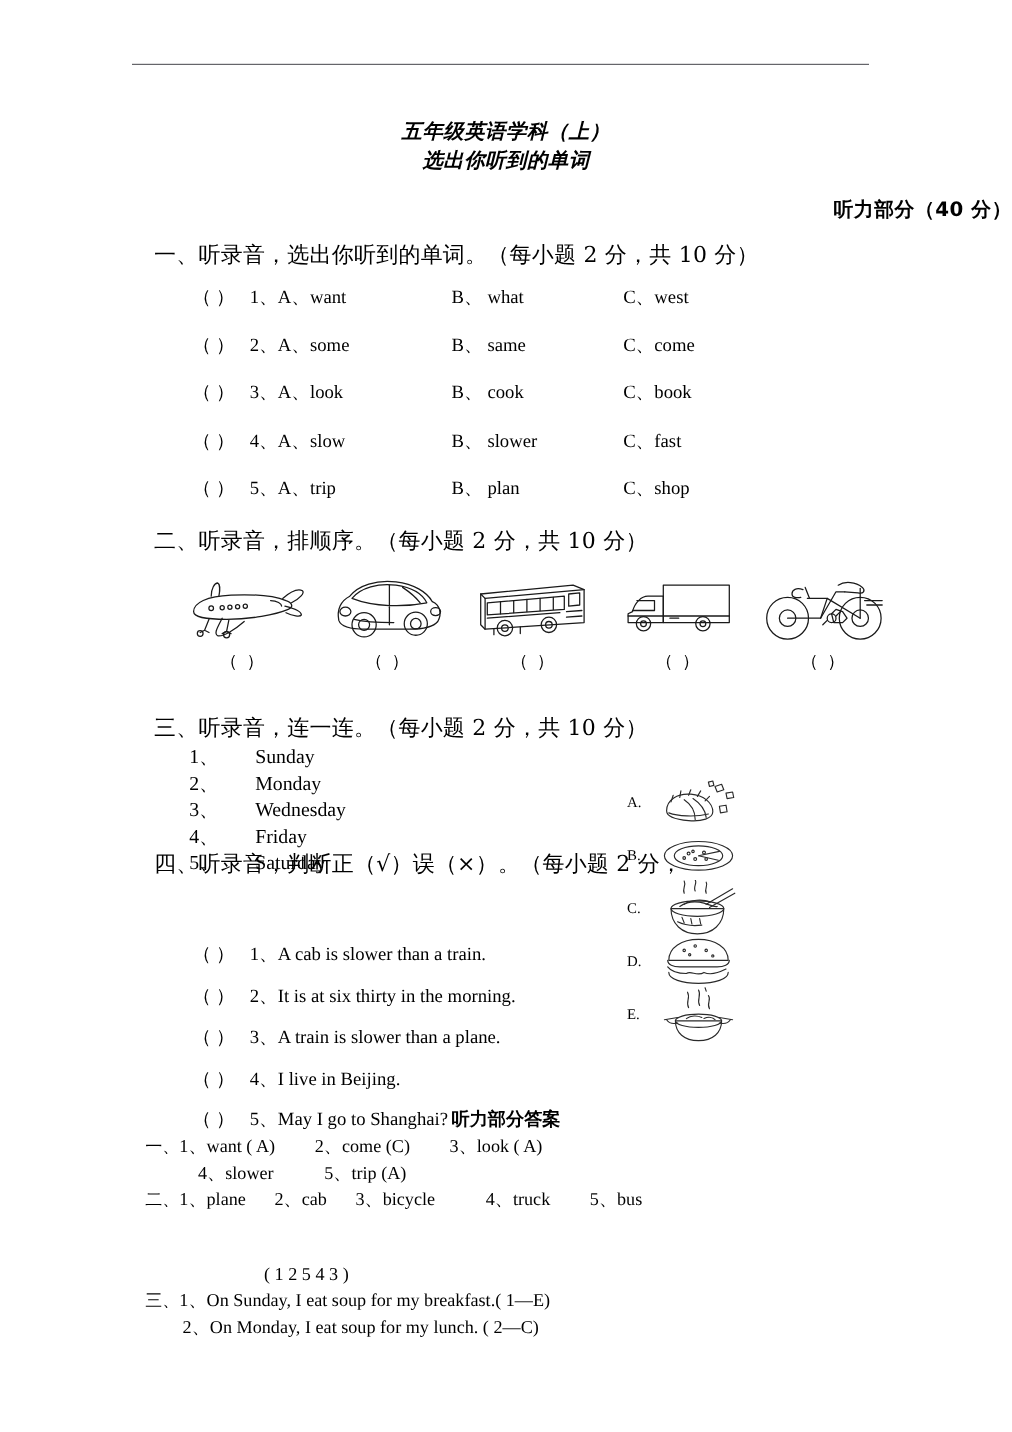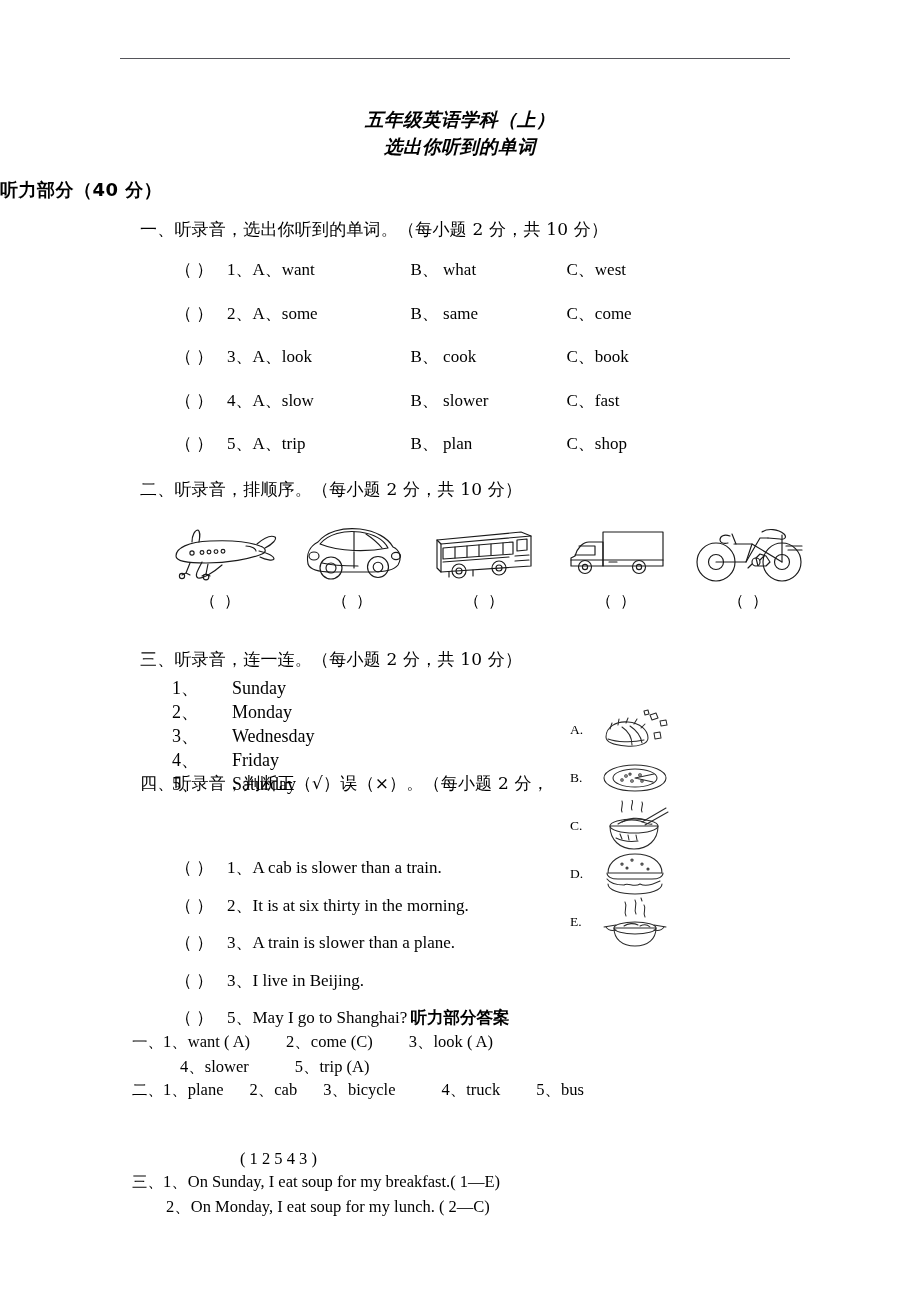--- a/index.html
+++ b/index.html
@@ -24,31 +24,31 @@
   .title-block { position: absolute; left: 0; top: 106px; width: 920px; text-align: center; }
   .title-line {
     font-family: "DejaVu Sans", sans-serif;
     font-weight: bold;
     font-size: 18.5px;
     line-height: 27px;
     letter-spacing: 0.5px;
     font-style: italic;
   }
   .section-title {
-    position: absolute; left: 0; top: 178px; width: 920px; text-align: left;
+    position: absolute; left: 0; top: 178px; width: 920px; text-align: right;
     font-family: "DejaVu Sans", sans-serif;
     font-weight: bold;
     font-size: 18px;
     letter-spacing: 0.5px;
   }
 
   .q-heading {
     position: absolute;
     font-family: "DejaVu Serif", serif;
-    font-size: 17px;
+    font-size: 20px;
     white-space: nowrap;
     letter-spacing: 0.2px;
   }
 
   .mc-list { position: absolute; left: 175px; top: 258px; width: 700px; }
   .mc-row {
     position: relative;
     height: 43.5px;
     font-size: 17px;
     font-family: "Liberation Serif", serif;
@@ -369,21 +369,21 @@
     </div>
 
   </div>
 
   <div class="q-heading" style="left:140px; top:772px;">四、听录音，判断正（√）误（×）。（每小题 2 分，</div>
 
   <div class="tf-list">
     <div class="tf-row"><span class="brk">（    ）</span><span>1、A cab is slower than a train.</span></div>
     <div class="tf-row"><span class="brk">（    ）</span><span>2、It is at six thirty in the morning.</span></div>
     <div class="tf-row"><span class="brk">（    ）</span><span>3、A train is slower than a plane.</span></div>
-    <div class="tf-row"><span class="brk">（    ）</span><span>3、I live in Beijing.</span></div>
+    <div class="tf-row"><span class="brk">（    ）</span><span>4、I live in Beijing.</span></div>
     <div class="tf-row"><span class="brk">（    ）</span><span>5、May I go to Shanghai?</span></div>
   </div>
 
   <div class="answers-title">听力部分答案</div>
 
   <div class="answers">
     <div class="ans-line">
       <span class="ans-cn">一、</span><span>1、want ( A)</span><span class="sp2"></span><span>2、come (C)</span><span class="sp2"></span><span>3、look ( A)</span>
     </div>
     <div class="ans-line indent2">

